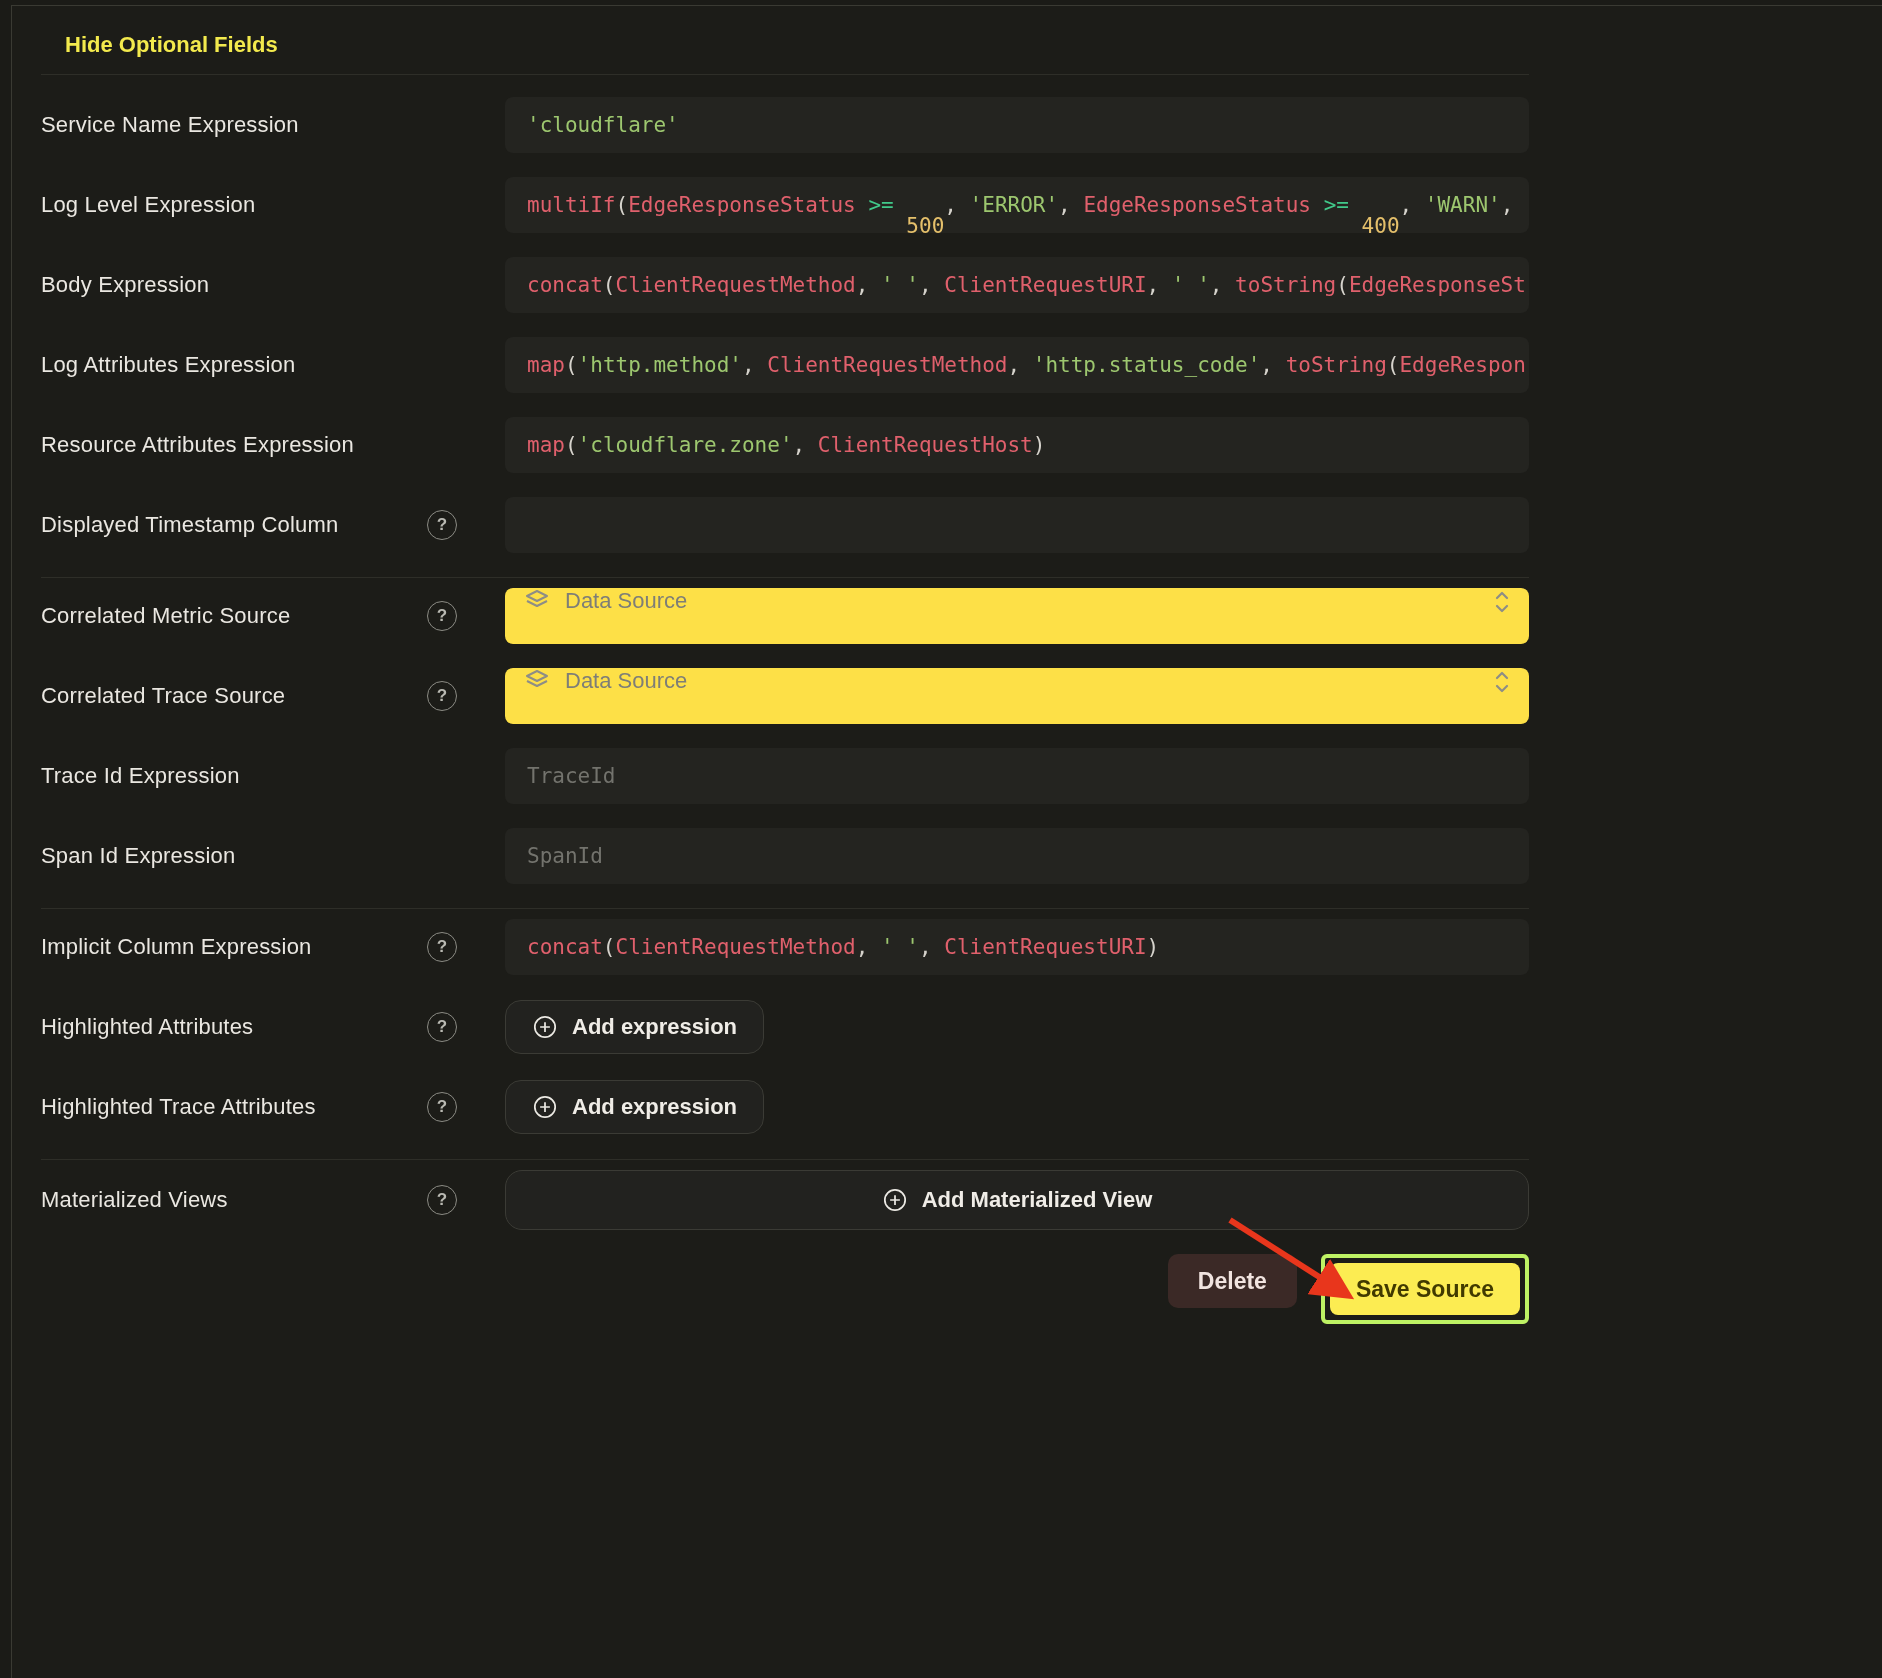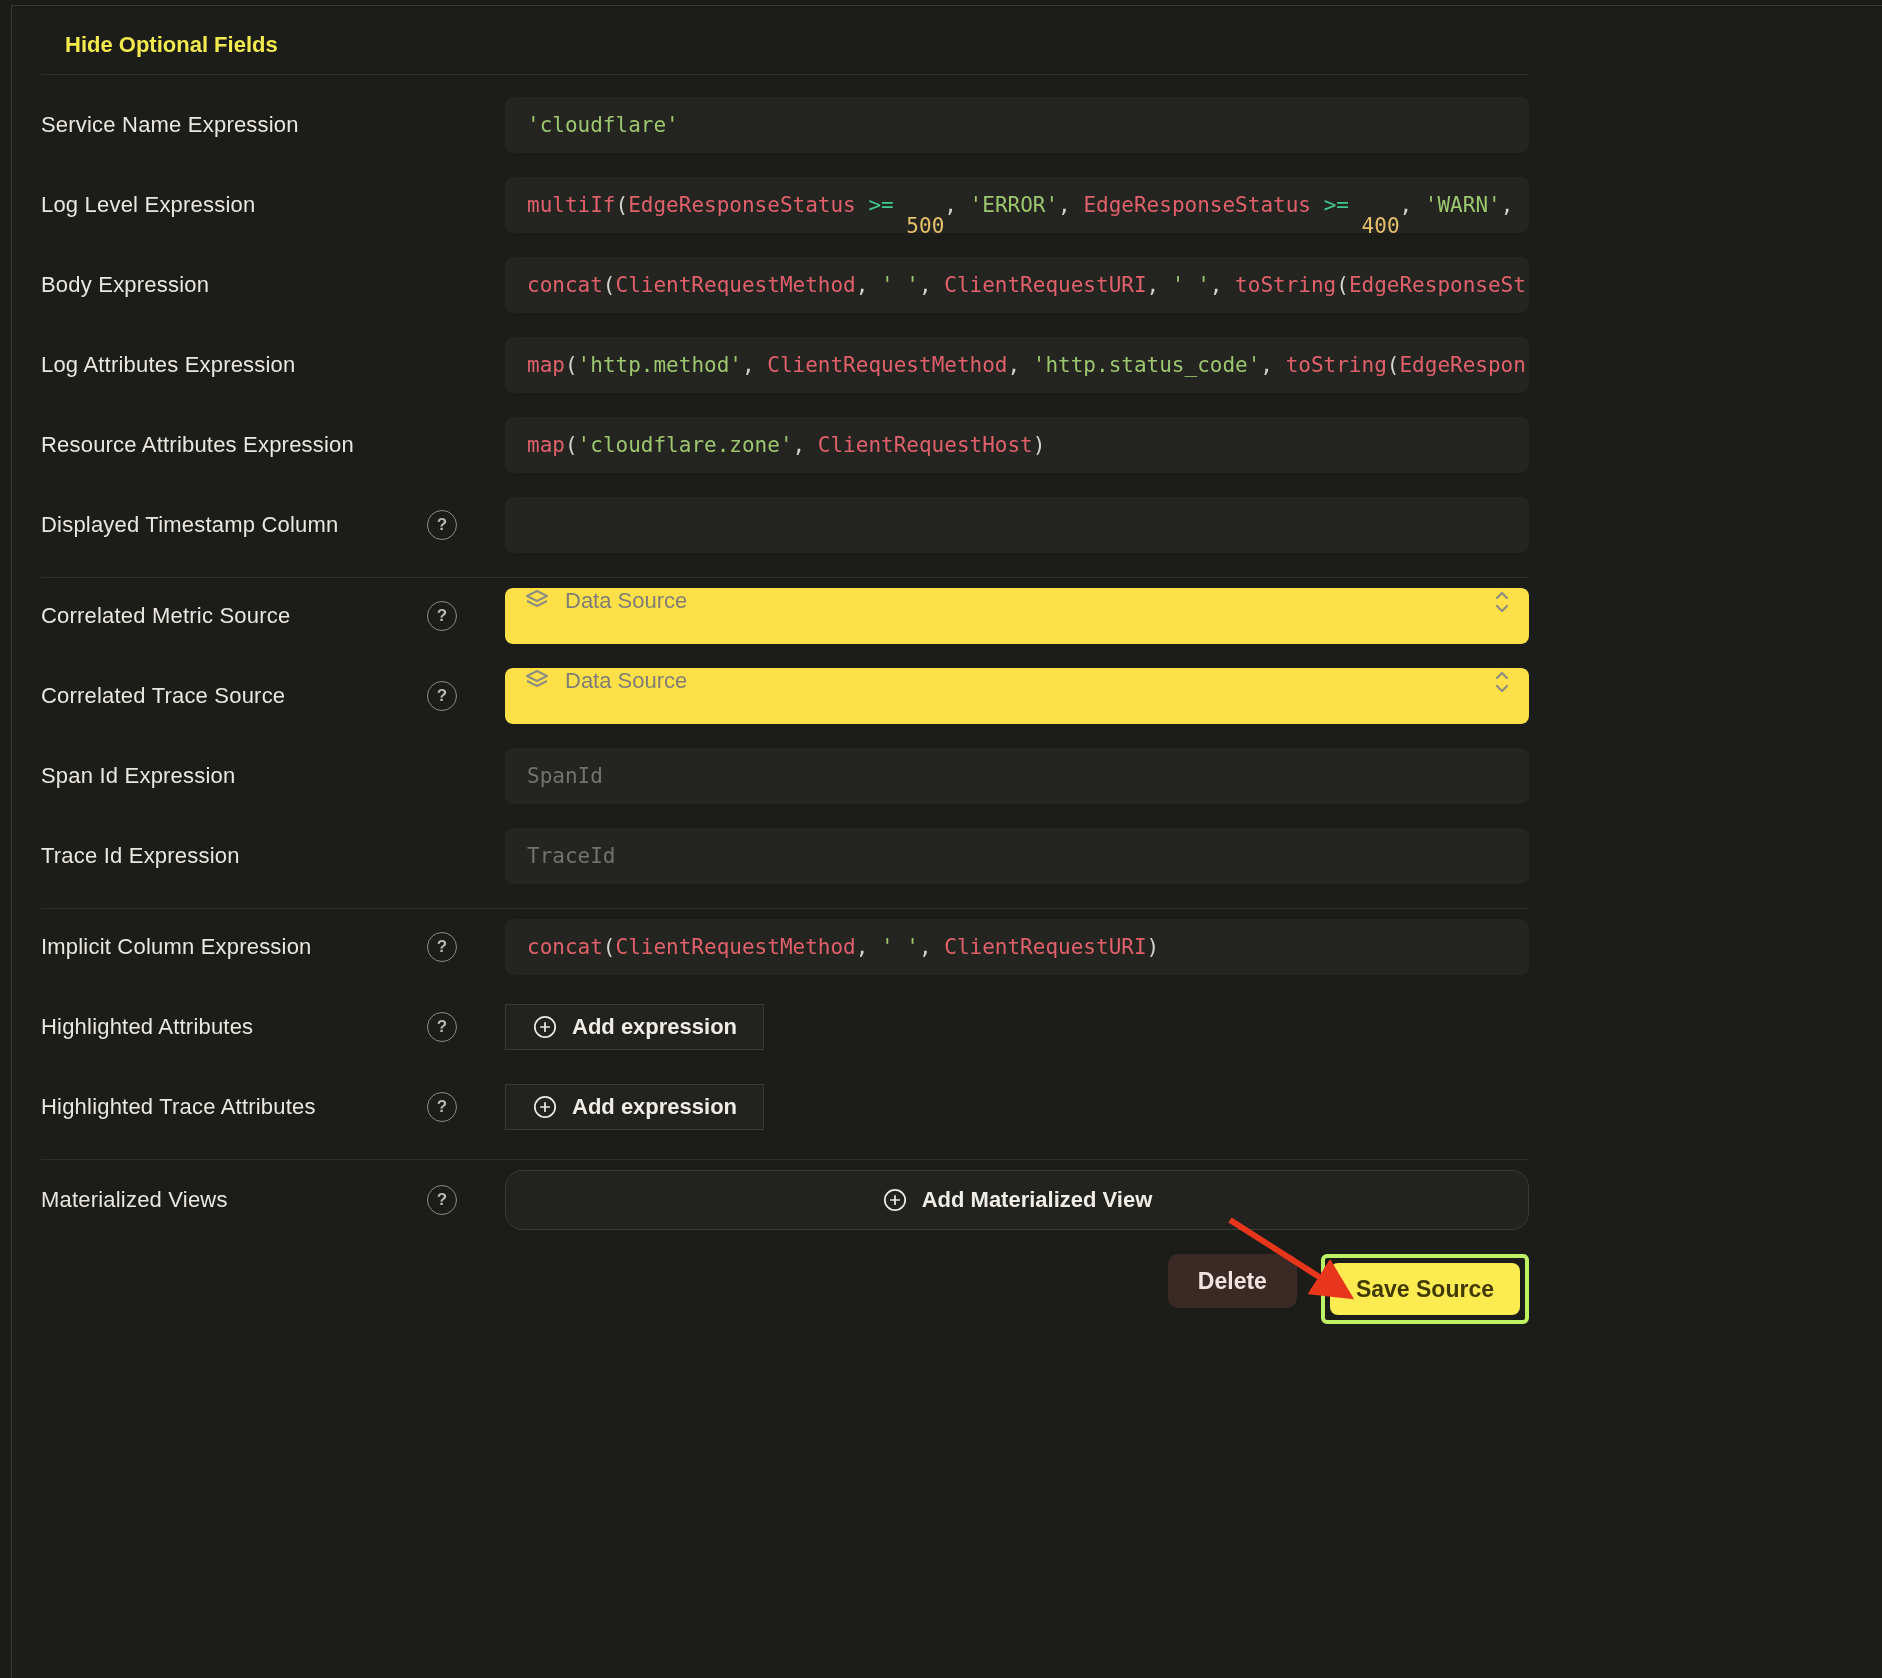--- a/index.html
+++ b/index.html
@@ -72,23 +72,23 @@
     display:flex; align-items:flex-start;
     padding:0 18px 0 20px;
     gap:16px;
     cursor:pointer;
   }
   .select-placeholder { color:#7e7e77; font-size:22px; flex:1; }
   .icon { display:inline-flex; align-items:center; justify-content:center; }
 
   .add-btn {
     display:inline-flex; align-items:center; gap:14px;
-    height:46px; padding:0 26px;
+    height:54px; padding:0 26px;
     background:#22221f;
-    border:1px solid #3b3b35; border-radius:0;
+    border:1px solid #3b3b35; border-radius:16px;
     color:#f0ede7; font-family:"Liberation Sans", sans-serif;
     font-weight:bold; font-size:22px;
     cursor:pointer;
   }
   .add-btn.wide { width:100%; height:60px; justify-content:center; border-radius:17px; }
 
   .footer {
     width:1488px;
     display:flex; justify-content:flex-end; align-items:flex-start;
     gap:24px; margin-top:22px;
@@ -222,32 +222,32 @@
                 <svg width="18" height="28" viewBox="0 0 18 28" fill="none" stroke="#8d8d86" stroke-width="2.2" stroke-linecap="round" stroke-linejoin="round">
                   <path d="M4 10l5-5 5 5"></path>
                   <path d="M4 18l5 5 5-5"></path>
                 </svg>
               </span>
             </div>
           </div>
         </div>
         <div class="form-row">
           <div class="label-cell">
+            <span class="label">Trace Id Expression</span>
+          </div>
+          <div class="control-cell">
+            <div class="input-box"><span class="placeholder">TraceId</span></div>
+          </div>
+        </div>
+        <div class="form-row">
+          <div class="label-cell">
             <span class="label">Span Id Expression</span>
           </div>
           <div class="control-cell">
             <div class="input-box"><span class="placeholder">SpanId</span></div>
-          </div>
-        </div>
-        <div class="form-row">
-          <div class="label-cell">
-            <span class="label">Trace Id Expression</span>
-          </div>
-          <div class="control-cell">
-            <div class="input-box"><span class="placeholder">TraceId</span></div>
           </div>
         </div>
         <div class="divider"></div>
         <div class="form-row">
           <div class="label-cell">
             <span class="label">Implicit Column Expression</span>
             <span class="help-icon">?</span>
           </div>
           <div class="control-cell">
             <div class="input-box"><span class="tk-fn">concat</span><span class="tk-punct">(</span><span class="tk-fn">ClientRequestMethod</span><span class="tk-punct">, </span><span class="tk-str">' '</span><span class="tk-punct">, </span><span class="tk-fn">ClientRequestURI</span><span class="tk-punct">)</span></div>

